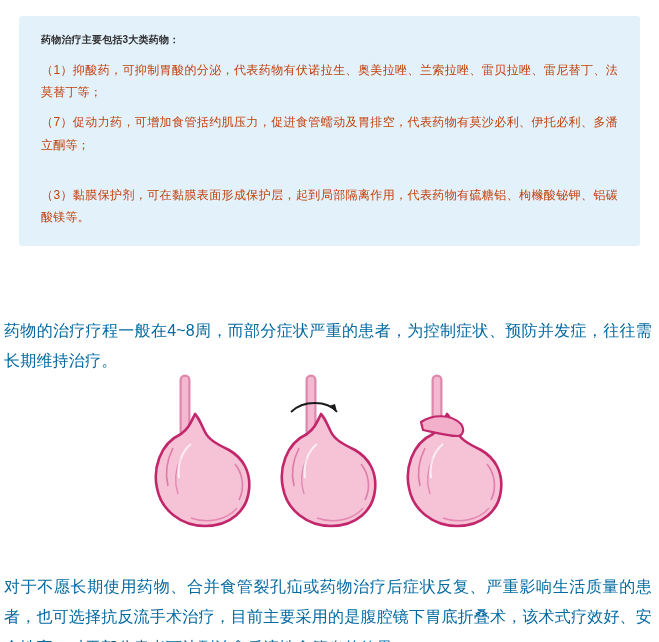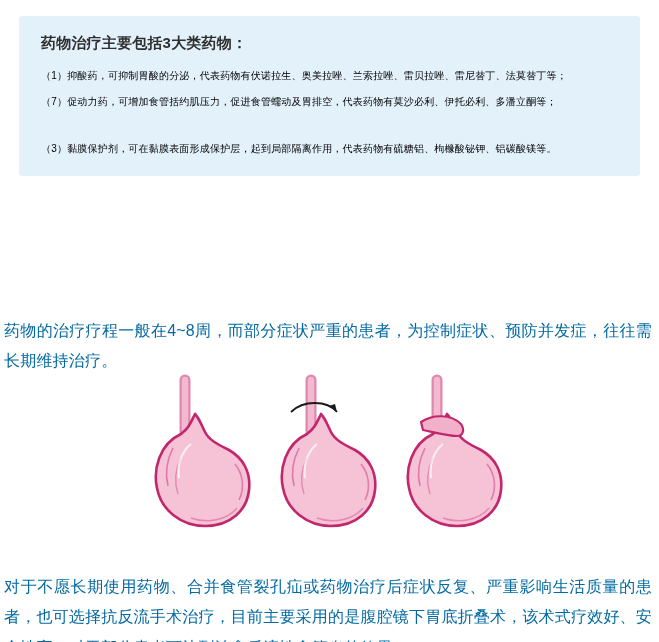--- a/index.html
+++ b/index.html
@@ -26,31 +26,31 @@
     position: absolute;
     left: 19px;
     top: 16px;
     width: 621px;
     box-sizing: border-box;
     background: #e3f1fb;
     border-radius: 3px;
     padding: 16px 22px 18px 22px;
   }
   .callout-title {
-    font-size: 15px;
+    font-size: 10px;
     font-weight: bold;
     color: #2f2f2f;
     line-height: 1.5;
     margin: 0 0 12px 0;
     letter-spacing: 0.2px;
   }
   .callout-item {
-    font-size: 10px;
+    font-size: 12px;
     line-height: 1.85;
-    color: #000000;
+    color: #c2410c;
     margin: 0 0 8px 0;
     text-align: justify;
     letter-spacing: 0.2px;
   }
   .callout-item:last-child {
     margin-bottom: 0;
     margin-top: 28px;
   }
 
   

